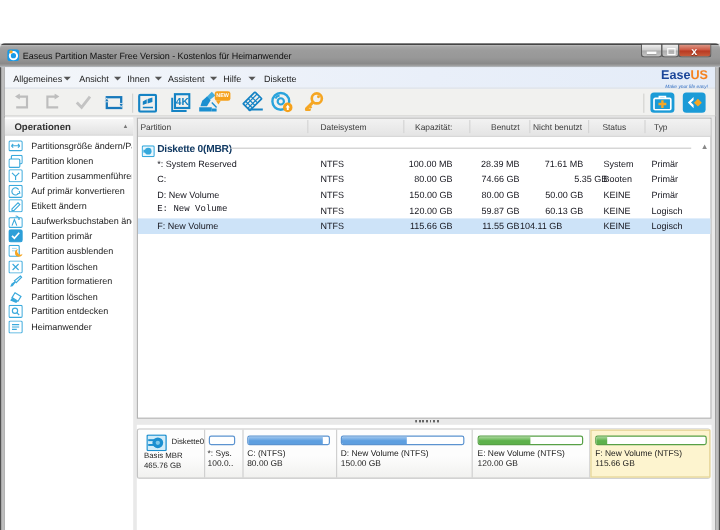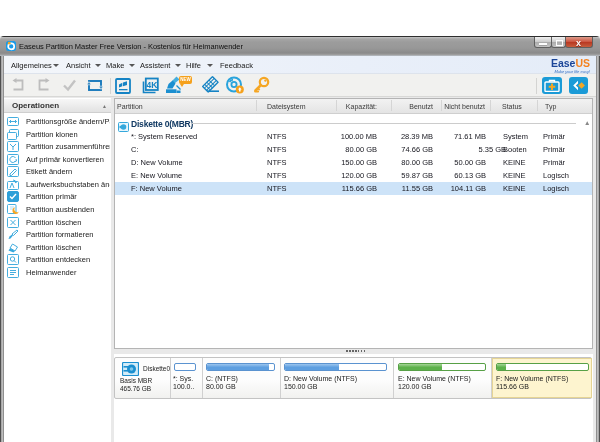--- a/index.html
+++ b/index.html
@@ -74,27 +74,27 @@
   <div class="abs wbtn" id="btnclose"></div>
   <div class="abs" style="left:539px;top:7px;width:8px;height:2px;background:#fdfdfd;box-shadow:0 1px 0 #77777766;"></div>
   <div class="abs" style="left:555.5px;top:3.5px;width:7px;height:6px;border:1px solid #fdfdfd;"></div>
   <div class="abs" style="left:576px;top:1.5px;color:#fff;font-size:9px;font-weight:bold;text-shadow:0 1px 1px #7a2013;">x</div>
 
   <div class="abs" id="menubar"></div>
   <div class="mi" style="left:11px;top:25px;">Allgemeines</div>
     <div class="marr" style="left:53px;top:28px;"></div>
   <div class="mi" style="left:66px;top:25px;">Ansicht</div>
     <div class="marr" style="left:95px;top:28px;"></div>
-  <div class="mi" style="left:106px;top:25px;">Make</div>
+  <div class="mi" style="left:106px;top:25px;">Ihnen</div>
     <div class="marr" style="left:129px;top:28px;"></div>
   <div class="mi" style="left:140px;top:25px;">Assistent</div>
     <div class="marr" style="left:175px;top:28px;"></div>
   <div class="mi" style="left:186px;top:25px;">Hilfe</div>
     <div class="marr" style="left:207px;top:28px;"></div>
-  <div class="mi" style="left:220px;top:25px;">Feedback</div>
+  <div class="mi" style="left:220px;top:25px;">Diskette</div>
   <div class="abs" id="logo" style="left:540px;top:20.5px;width:50px;">
     <span class="l1"><span class="ease">Ease</span><span class="us">US</span></span>
     <span class="tag">Make your life easy!</span>
   </div>
 
   <div class="abs" id="toolbar"></div>
   <div class="tsep" style="left:110px;top:42px;"></div>
   <div class="tsep" style="left:536px;top:42px;"></div>
 
   <svg class="abs" style="left:11px;top:42px" width="14" height="14" viewBox="0 0 14 14" fill="none" stroke="#bdbdbd" stroke-width="1.8">
@@ -306,33 +306,33 @@
       <div class="tc tr-right" style="left:436px;top:107px;width:70px;">5.35 GB</div>
       <div class="tc" style="left:503px;top:107px;">Booten</div>
       <div class="tc" style="left:543px;top:107px;">Primär</div>
       <div class="tc" style="left:131px;top:120px;">D: New Volume</div>
       <div class="tc" style="left:267px;top:120px;">NTFS</div>
       <div class="tc tr-right" style="left:307px;top:120px;width:70px;">150.00 GB</div>
       <div class="tc tr-right" style="left:363px;top:120px;width:70px;">80.00 GB</div>
       <div class="tc tr-right" style="left:416px;top:120px;width:70px;">50.00 GB</div>
       <div class="tc" style="left:503px;top:120px;">KEINE</div>
       <div class="tc" style="left:543px;top:120px;">Primär</div>
-      <div class="tc" style="left:131px;top:133px;">E: New Volume</div>
+      <div class="tc" style="left:131px;top:133px;font-family:Liberation Mono, monospace;">E: New Volume</div>
       <div class="tc" style="left:267px;top:133px;">NTFS</div>
       <div class="tc tr-right" style="left:307px;top:133px;width:70px;">120.00 GB</div>
       <div class="tc tr-right" style="left:363px;top:133px;width:70px;">59.87 GB</div>
       <div class="tc tr-right" style="left:416px;top:133px;width:70px;">60.13 GB</div>
       <div class="tc" style="left:503px;top:133px;">KEINE</div>
       <div class="tc" style="left:543px;top:133px;">Logisch</div>
       <div class="trow selrow abs" style="left:115px;top:146px;"></div>
       <div class="tc" style="left:131px;top:146px;">F: New Volume</div>
       <div class="tc" style="left:267px;top:146px;">NTFS</div>
       <div class="tc tr-right" style="left:307px;top:146px;width:70px;">115.66 GB</div>
       <div class="tc tr-right" style="left:363px;top:146px;width:70px;">11.55 GB</div>
-      <div class="tc tr-right" style="left:416px;top:146px;width:70px;">104.11 GB</div>
+      <div class="tc tr-right" style="left:416px;top:146px;width:70px;text-align:center;">104.11 GB</div>
       <div class="tc" style="left:503px;top:146px;">KEINE</div>
       <div class="tc" style="left:543px;top:146px;">Logisch</div>
     </div>
 
   <div class="abs" id="dots"></div>
 
   <div class="abs" id="bpanel"></div>
   <div class="abs" id="diskbox"></div>
   <div id="diskmap">
       <svg class="abs" style="left:122px;top:326px;" width="17" height="14" viewBox="0 0 17 14">

